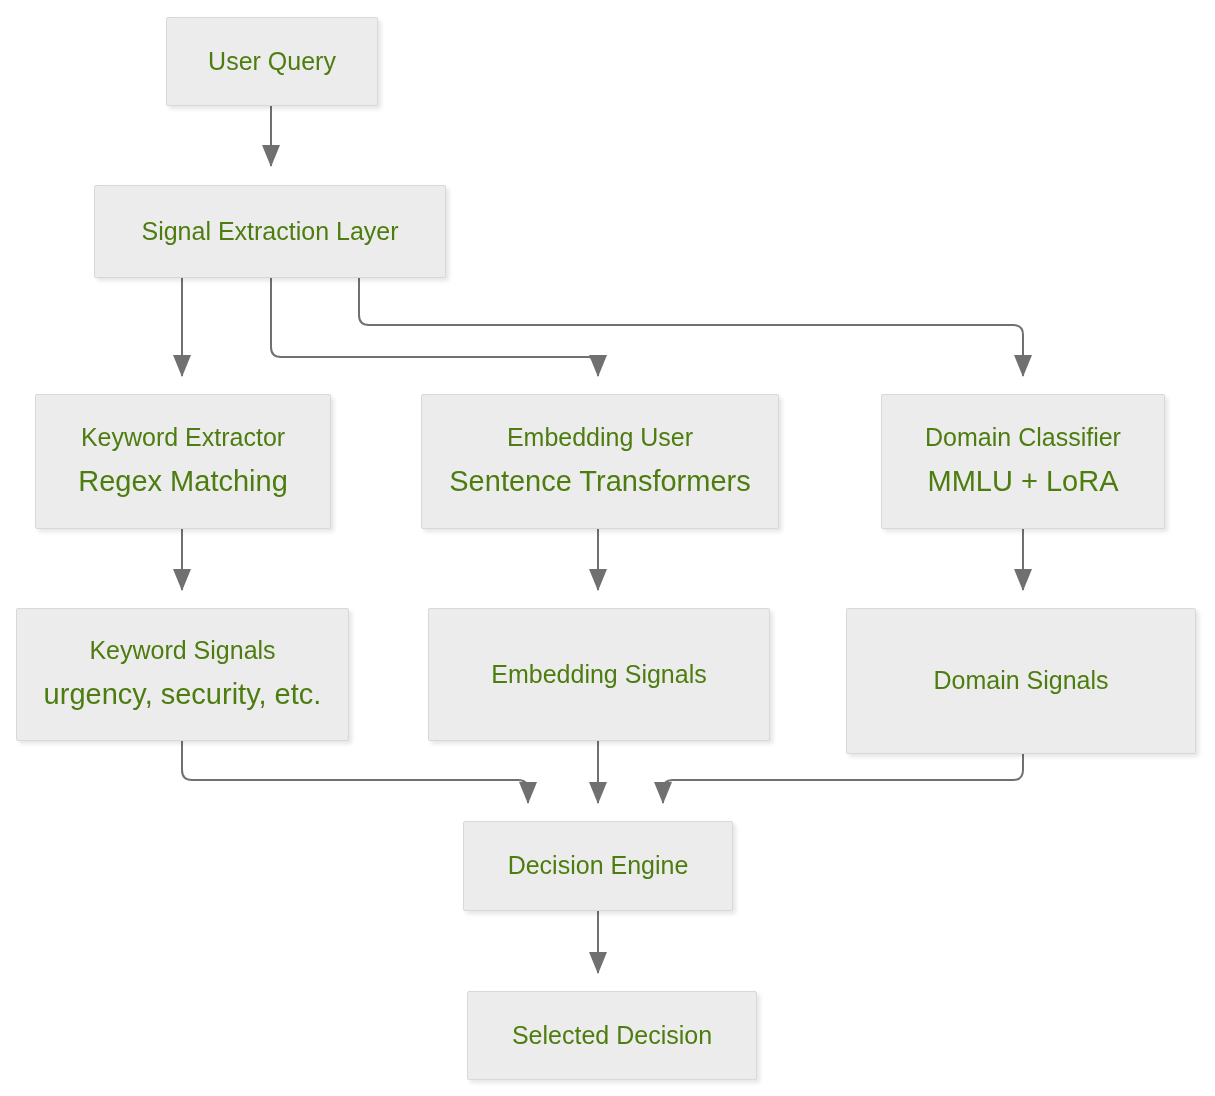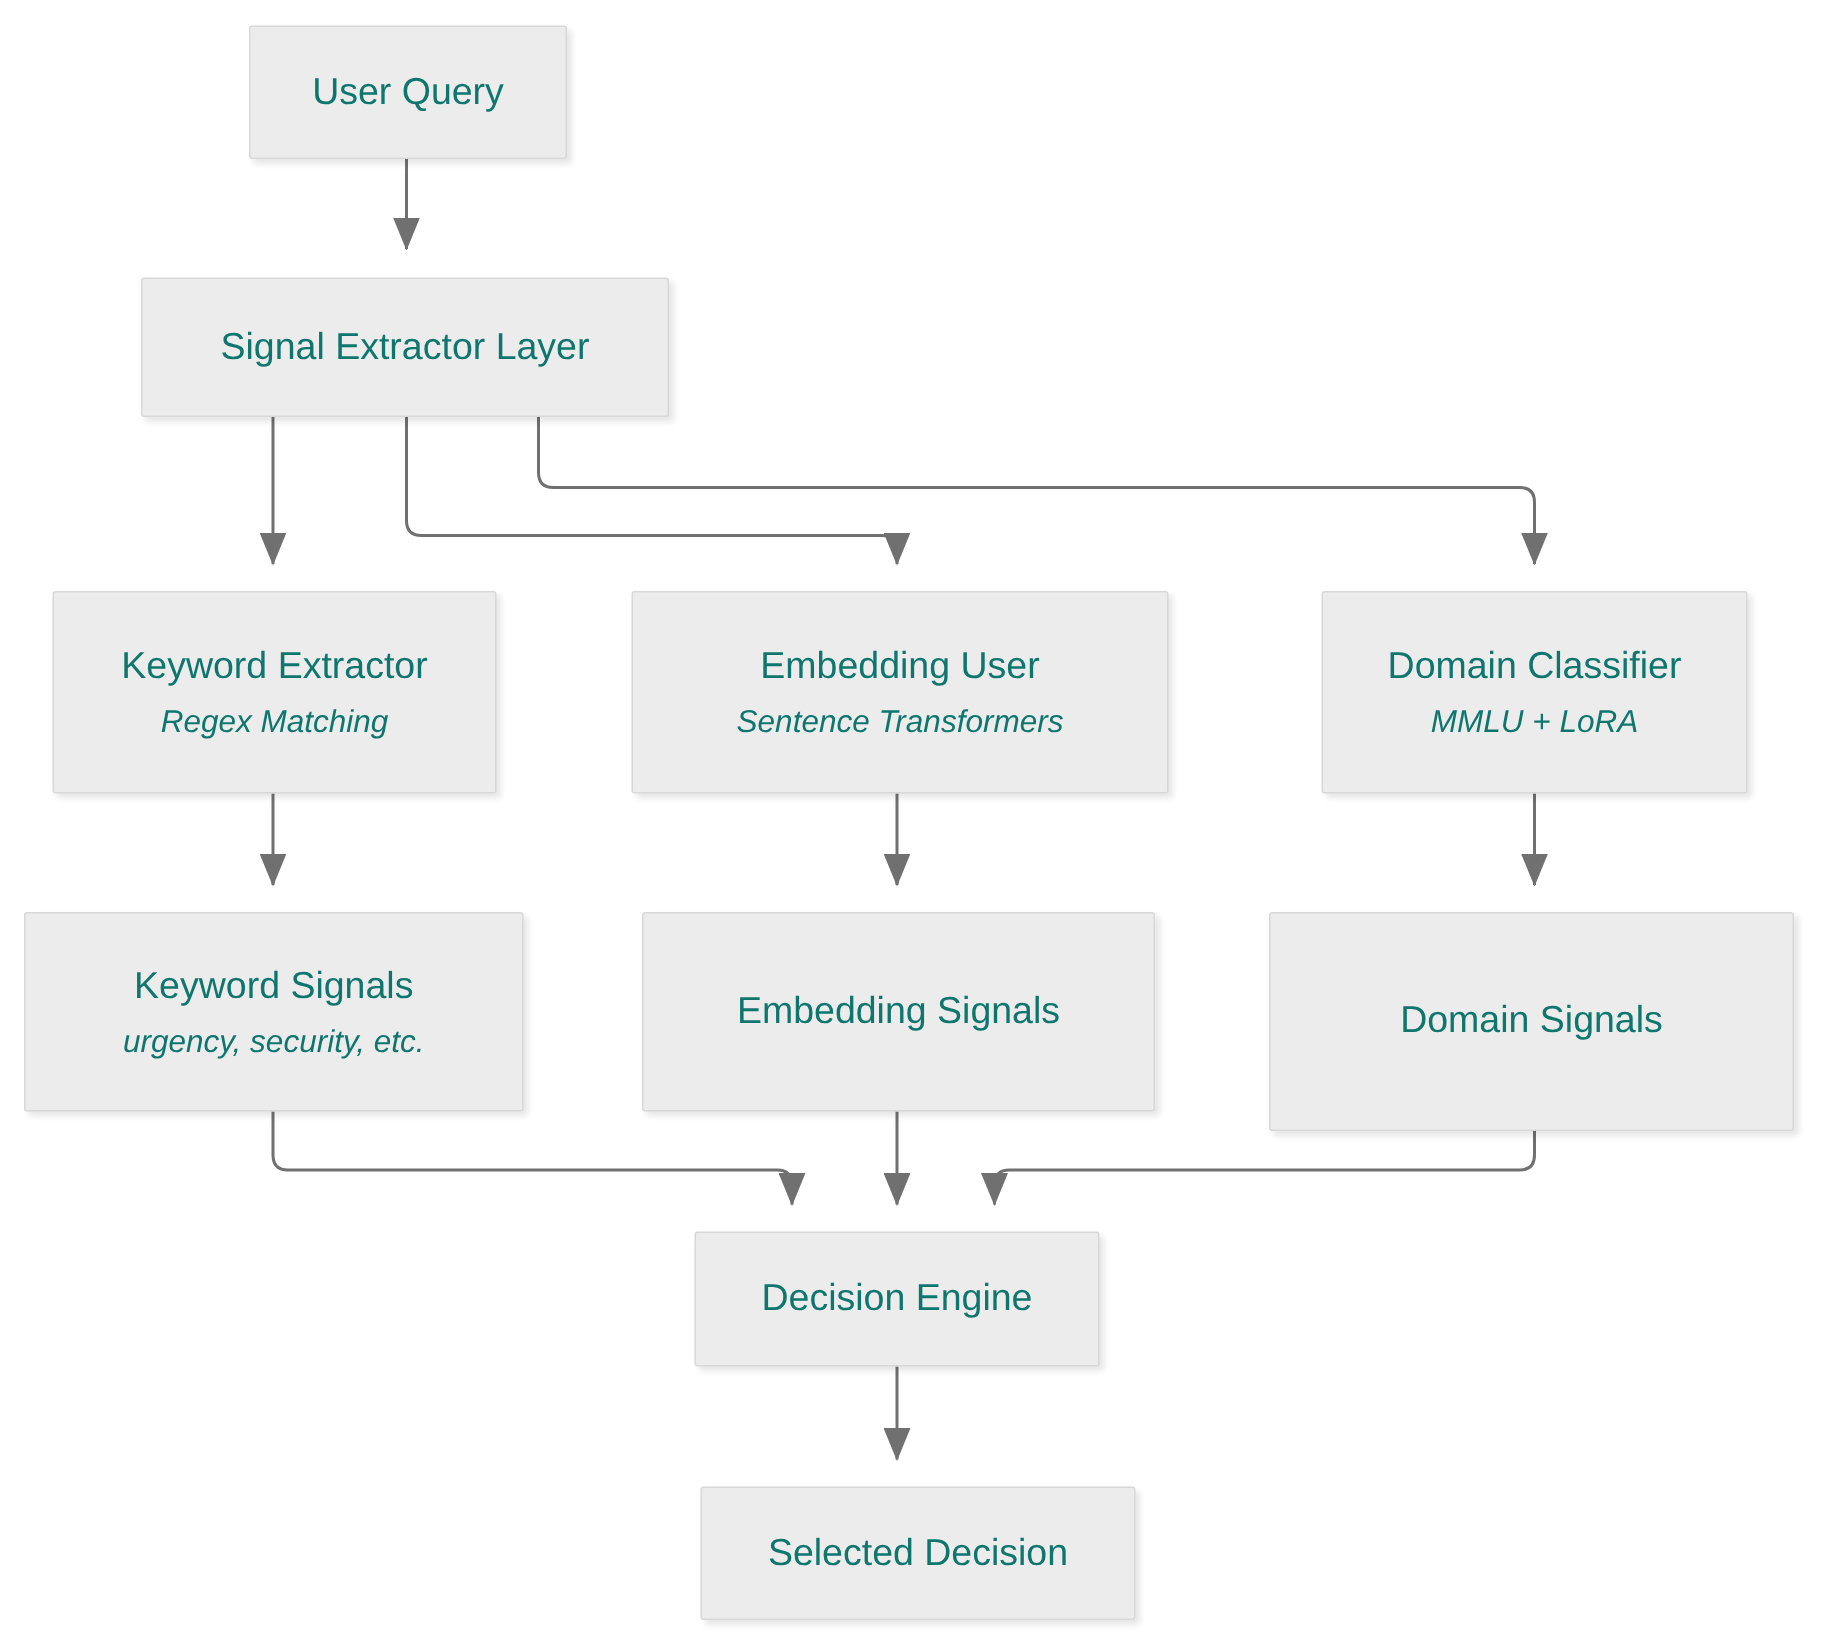--- a/index.html
+++ b/index.html
@@ -31,29 +31,28 @@
     box-sizing: border-box;
     background: #ECECEC;
     border: 1px solid #D8D8D8;
     border-radius: 2px;
     box-shadow: 3px 3px 4px rgba(0,0,0,0.10);
     display: flex;
     flex-direction: column;
     align-items: center;
     justify-content: center;
     text-align: center;
-    color: #0f766e;
+    color: #4d7c0f;
     font-family: "Liberation Sans", sans-serif;
     font-size: 25px;
     line-height: 1.65;
     white-space: nowrap;
   }
   .node .line2 {
-    font-size: 21px;
-    font-style: italic;
+    font-size: 29px;
   }
 </style>
 </head>
 <body>
 
 <div id="canvas">
 
   <svg id="edges" viewBox="0 0 1215 1096" width="1215" height="1096" xmlns="http://www.w3.org/2000/svg">
     <defs>
       <marker id="arrowhead" markerWidth="11" markerHeight="9" refX="10.5" refY="4.5" orient="auto" markerUnits="strokeWidth">
@@ -82,21 +81,21 @@
     <path d="M 1023,741 L 1023,770 Q 1023,780 1013,780 L 673,780 Q 663,780 663,790 L 663,803" fill="none" stroke="#707070" stroke-width="2" marker-end="url(#arrowhead)"></path>
 
     <path d="M 598,911 L 598,973" fill="none" stroke="#707070" stroke-width="2" marker-end="url(#arrowhead)"></path>
   </svg>
 
   <div class="node" style="left:166px; top:17px; width:212px; height:89px;">
     <span class="line1">User Query</span>
   </div>
 
   <div class="node" style="left:94px; top:185px; width:352px; height:93px;">
-    <span class="line1">Signal Extractor Layer</span>
+    <span class="line1">Signal Extraction Layer</span>
   </div>
 
   <div class="node" style="left:35px; top:394px; width:296px; height:135px;">
     <span class="line1">Keyword Extractor</span>
     <span class="line2">Regex Matching</span>
   </div>
 
   <div class="node" style="left:421px; top:394px; width:358px; height:135px;">
     <span class="line1">Embedding User</span>
     <span class="line2">Sentence Transformers</span>

